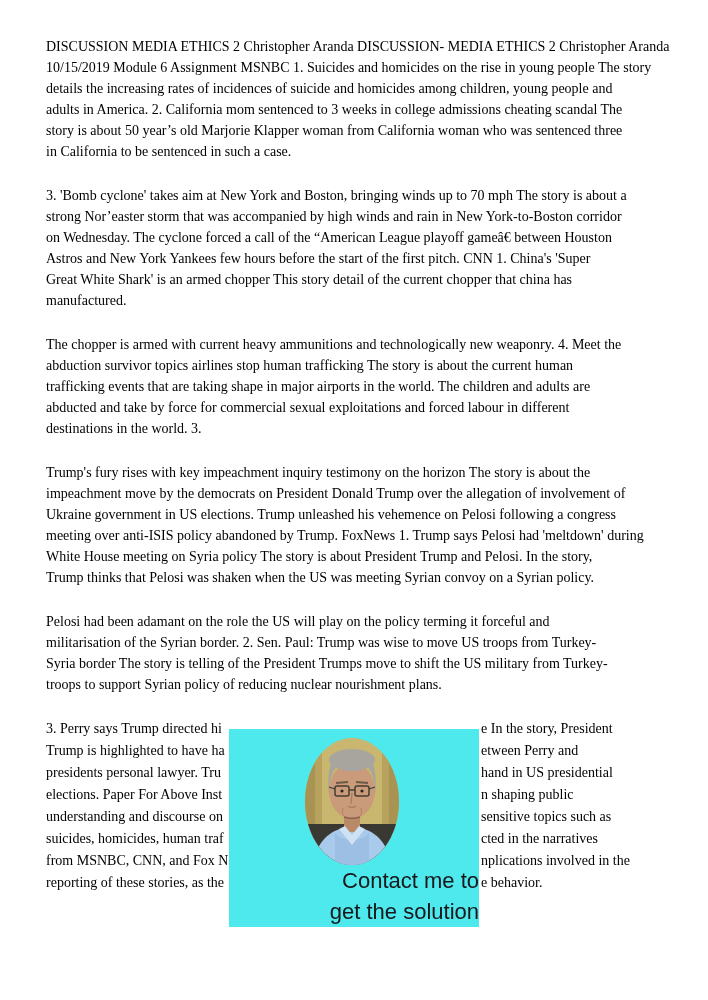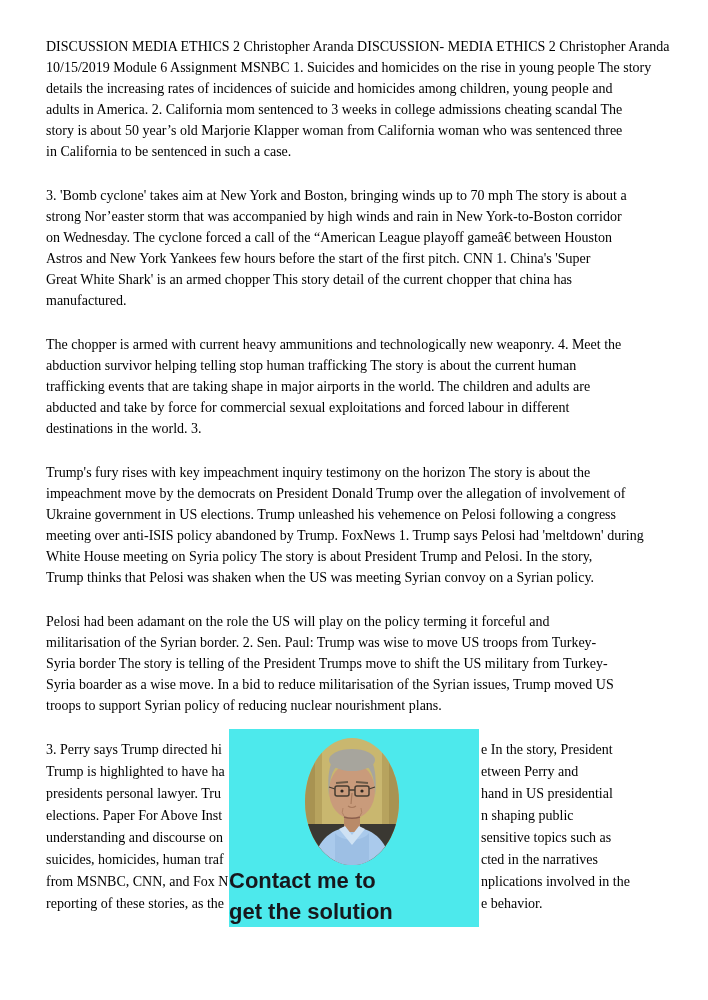--- a/index.html
+++ b/index.html
@@ -30,23 +30,23 @@
   }
   .ad-photo{
     position:absolute;
     left:76px;top:9px;
     width:94px;height:127px;
     display:block;
   }
   .ad-heading{
     position:absolute;
     left:0;top:136px;width:100%;
-    text-align:left;
+    text-align:right;
     font-family:"Liberation Sans", sans-serif;
-    font-weight:700;
+    font-weight:400;
     font-size:22px;
     line-height:31px;
     color:var(--ad-heading-color,#17171c);
   }
   .ad-email{
     position:absolute;
     left:0;top:199px;width:100%;
     text-align:right;
     font-family:"Liberation Serif", serif;
     font-weight:700;
@@ -72,38 +72,37 @@
       <div class="para">
         <div class="line">3. 'Bomb cyclone' takes aim at New York and Boston, bringing winds up to 70 mph The story is about a</div>
         <div class="line">strong Nor’easter storm that was accompanied by high winds and rain in New York-to-Boston corridor</div>
         <div class="line">on Wednesday. The cyclone forced a call of the “American League playoff gameâ€ between Houston</div>
         <div class="line">Astros and New York Yankees few hours before the start of the first pitch. CNN 1. China's 'Super</div>
         <div class="line">Great White Shark' is an armed chopper This story detail of the current chopper that china has</div>
         <div class="line">manufactured.</div>
       </div>
       <div class="para">
         <div class="line">The chopper is armed with current heavy ammunitions and technologically new weaponry. 4. Meet the</div>
-        <div class="line">abduction survivor helping telling stop human trafficking The story is about the current human</div>
+        <div class="line">abduction survivor topics airlines stop human trafficking The story is about the current human</div>
         <div class="line">trafficking events that are taking shape in major airports in the world. The children and adults are</div>
         <div class="line">abducted and take by force for commercial sexual exploitations and forced labour in different</div>
         <div class="line">destinations in the world. 3.</div>
       </div>
       <div class="para">
         <div class="line">Trump's fury rises with key impeachment inquiry testimony on the horizon The story is about the</div>
         <div class="line">impeachment move by the democrats on President Donald Trump over the allegation of involvement of</div>
         <div class="line">Ukraine government in US elections. Trump unleashed his vehemence on Pelosi following a congress</div>
         <div class="line">meeting over anti-ISIS policy abandoned by Trump. FoxNews 1. Trump says Pelosi had 'meltdown' during</div>
         <div class="line">White House meeting on Syria policy The story is about President Trump and Pelosi. In the story,</div>
         <div class="line">Trump thinks that Pelosi was shaken when the US was meeting Syrian convoy on a Syrian policy.</div>
       </div>
       <div class="para">
         <div class="line">Pelosi had been adamant on the role the US will play on the policy terming it forceful and</div>
         <div class="line">militarisation of the Syrian border. 2. Sen. Paul: Trump was wise to move US troops from Turkey-</div>
         <div class="line">Syria border The story is telling of the President Trumps move to shift the US military from Turkey-</div>
-        <div class="line">Syria boarder as a wise move. In a bid to reduce militarisation of the Syrian issues, Trump moved US</div>
         <div class="line">troops to support Syrian policy of reducing nuclear nourishment plans.</div>
       </div>
       <div class="para split">
         <div class="line"><span class="frag-left">3. Perry says Trump directed hi</span><span class="frag-right">e In the story, President</span></div>
         <div class="line"><span class="frag-left">Trump is highlighted to have ha</span><span class="frag-right">etween Perry and</span></div>
         <div class="line"><span class="frag-left">presidents personal lawyer. Tru</span><span class="frag-right">hand in US presidential</span></div>
         <div class="line"><span class="frag-left">elections. Paper For Above Inst</span><span class="frag-right">n shaping public</span></div>
         <div class="line"><span class="frag-left">understanding and discourse on</span><span class="frag-right">sensitive topics such as</span></div>
         <div class="line"><span class="frag-left">suicides, homicides, human traf</span><span class="frag-right">cted in the narratives</span></div>
         <div class="line"><span class="frag-left">from MSNBC, CNN, and Fox N</span><span class="frag-right">nplications involved in the</span></div>

